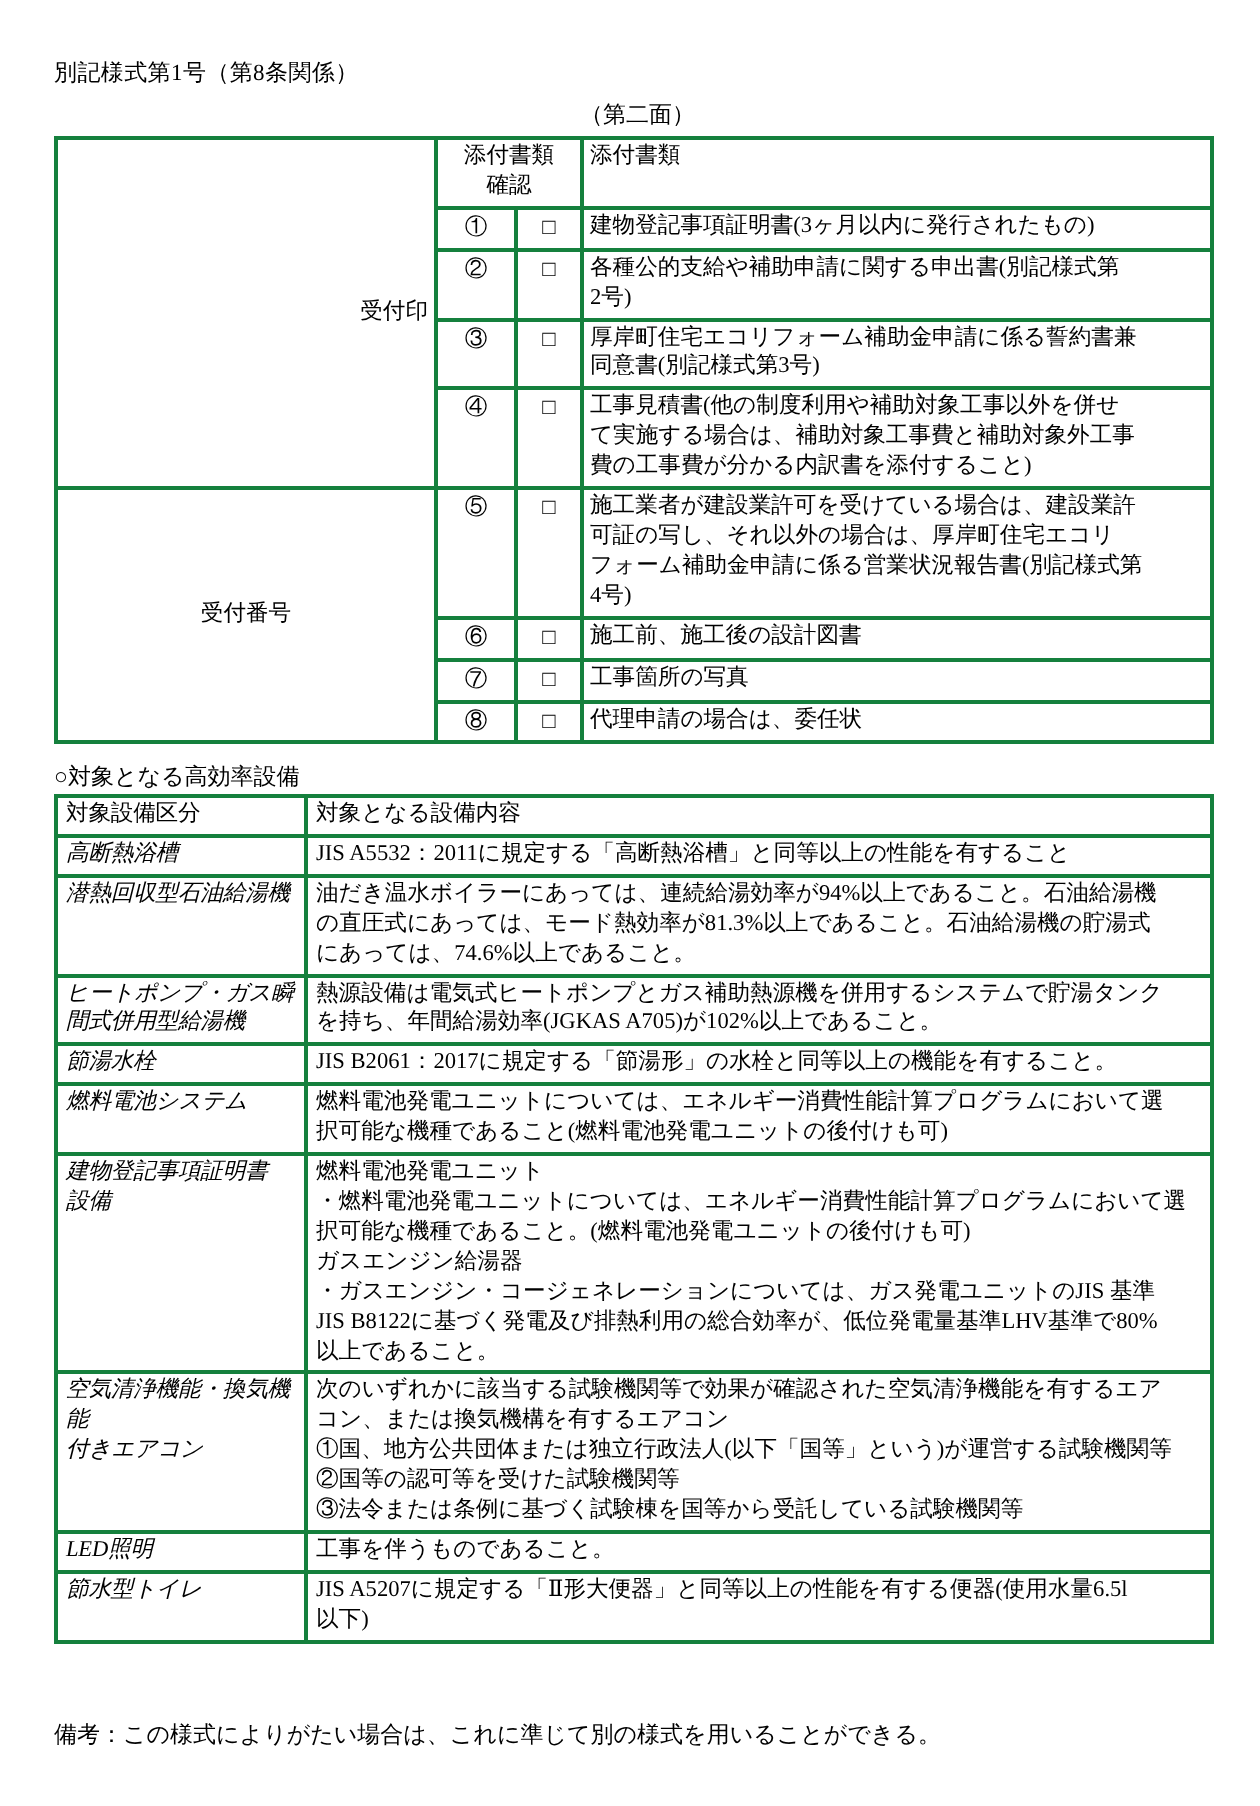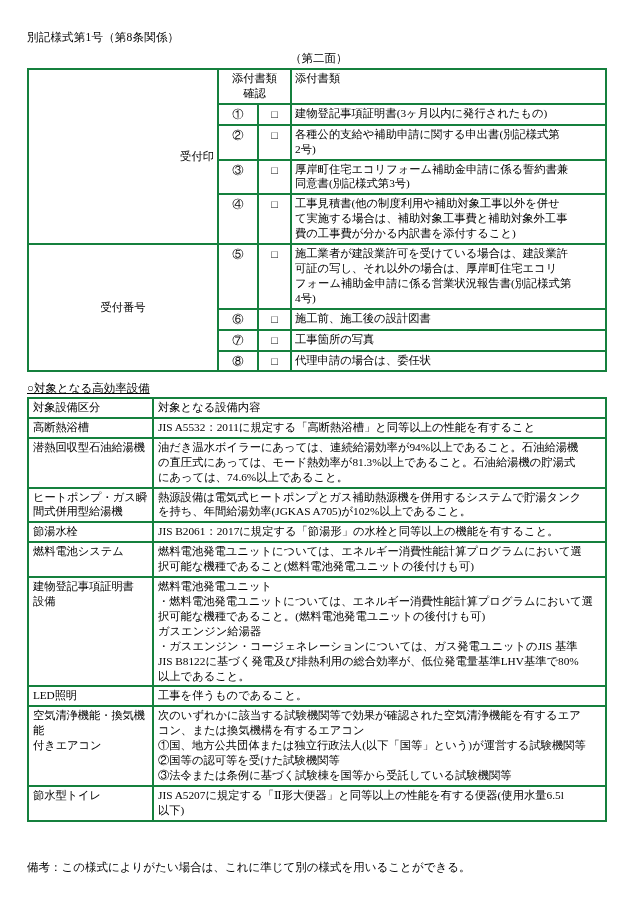--- a/index.html
+++ b/index.html
@@ -97,40 +97,40 @@
   }
   .doc-line { display: block; }
 
   
   .section-caption {
     position: absolute;
     left: 27px;
     top: 381px;
     font-size: 11.5px;
     white-space: nowrap;
-    text-decoration: underline;
   }
 
   
   .equip-table {
     position: absolute;
     left: 27px;
     top: 397px;
     width: 578px;
   }
   .equip-table .c-cat  { width: 125px; }
   .equip-table .c-desc { width: 453px; margin-left: 32px; }
   .equip-table td {
     padding: 1px 3px 2px 4px;
   }
   .equip-table td.c-cat {
     letter-spacing: -0.1px;
   }
   .cat-justify {
     display: block;
+    font-style: italic;
   }
   .desc-line { display: block; }
 
   
   .footnote {
     position: absolute;
     left: 27px;
     top: 860px;
     font-size: 11.5px;
     white-space: nowrap;
@@ -297,41 +297,41 @@
             <span class="desc-line">・燃料電池発電ユニットについては、エネルギー消費性能計算プログラムにおいて選</span>
             <span class="desc-line">択可能な機種であること。(燃料電池発電ユニットの後付けも可)</span>
             <span class="desc-line">ガスエンジン給湯器</span>
             <span class="desc-line">・ガスエンジン・コージェネレーションについては、ガス発電ユニットのJIS 基準</span>
             <span class="desc-line">JIS B8122に基づく発電及び排熱利用の総合効率が、低位発電量基準LHV基準で80%</span>
             <span class="desc-line">以上であること。</span>
           </td>
         </tr>
         <tr>
           <td class="c-cat">
-            <span class="cat-justify">LED照明</span>
-          </td>
-          <td class="c-desc">
-            <span class="desc-line">工事を伴うものであること。</span>
-          </td>
-        </tr>
-        <tr>
-          <td class="c-cat">
             <span class="cat-justify">空気清浄機能・換気機能</span>
             <span class="cat-justify">付きエアコン</span>
           </td>
           <td class="c-desc">
             <span class="desc-line">次のいずれかに該当する試験機関等で効果が確認された空気清浄機能を有するエア</span>
             <span class="desc-line">コン、または換気機構を有するエアコン</span>
             <span class="desc-line">①国、地方公共団体または独立行政法人(以下「国等」という)が運営する試験機関等</span>
             <span class="desc-line">②国等の認可等を受けた試験機関等</span>
             <span class="desc-line">③法令または条例に基づく試験棟を国等から受託している試験機関等</span>
           </td>
         </tr>
         <tr>
           <td class="c-cat">
+            <span class="cat-justify">LED照明</span>
+          </td>
+          <td class="c-desc">
+            <span class="desc-line">工事を伴うものであること。</span>
+          </td>
+        </tr>
+        <tr>
+          <td class="c-cat">
             <span class="cat-justify">節水型トイレ</span>
           </td>
           <td class="c-desc">
             <span class="desc-line">JIS A5207に規定する「Ⅱ形大便器」と同等以上の性能を有する便器(使用水量6.5l</span>
             <span class="desc-line">以下)</span>
           </td>
         </tr>
       </tbody>
   </table>
 

